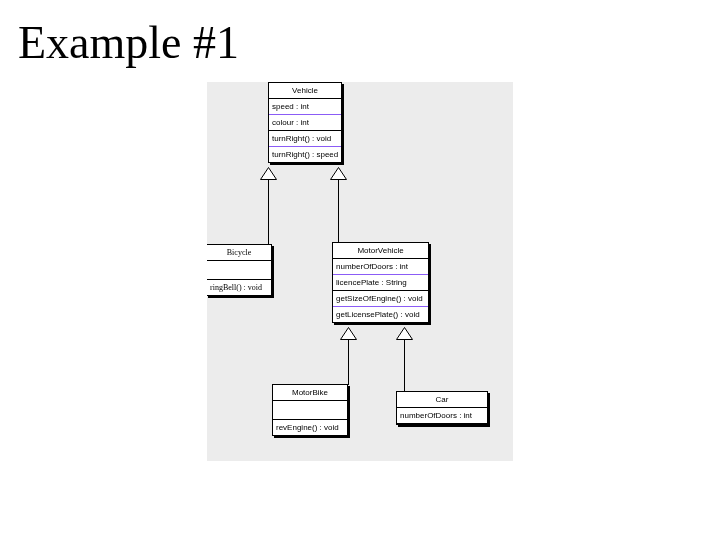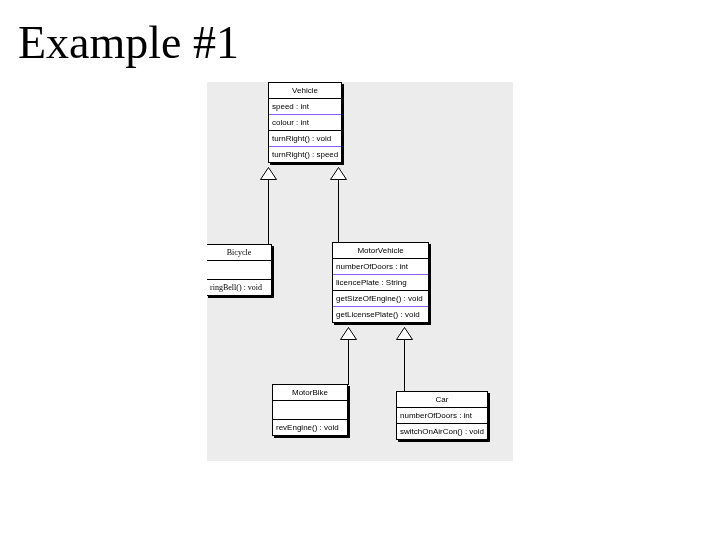--- a/index.html
+++ b/index.html
@@ -160,17 +160,16 @@
       <div class="uml-row">revEngine() : void</div>
     </div>
   </div>
 
   <div class="uml-class" style="left:189px; top:309px; width:92px;">
     <div class="uml-name">Car</div>
     <div class="uml-compartment">
       <div class="uml-row">numberOfDoors : int</div>
     </div>
     <div class="uml-compartment">
-      <div class="uml-row">switchOnAirCon() : void</div>
     </div>
   </div>
 
 </div>
 
 </body></html>

